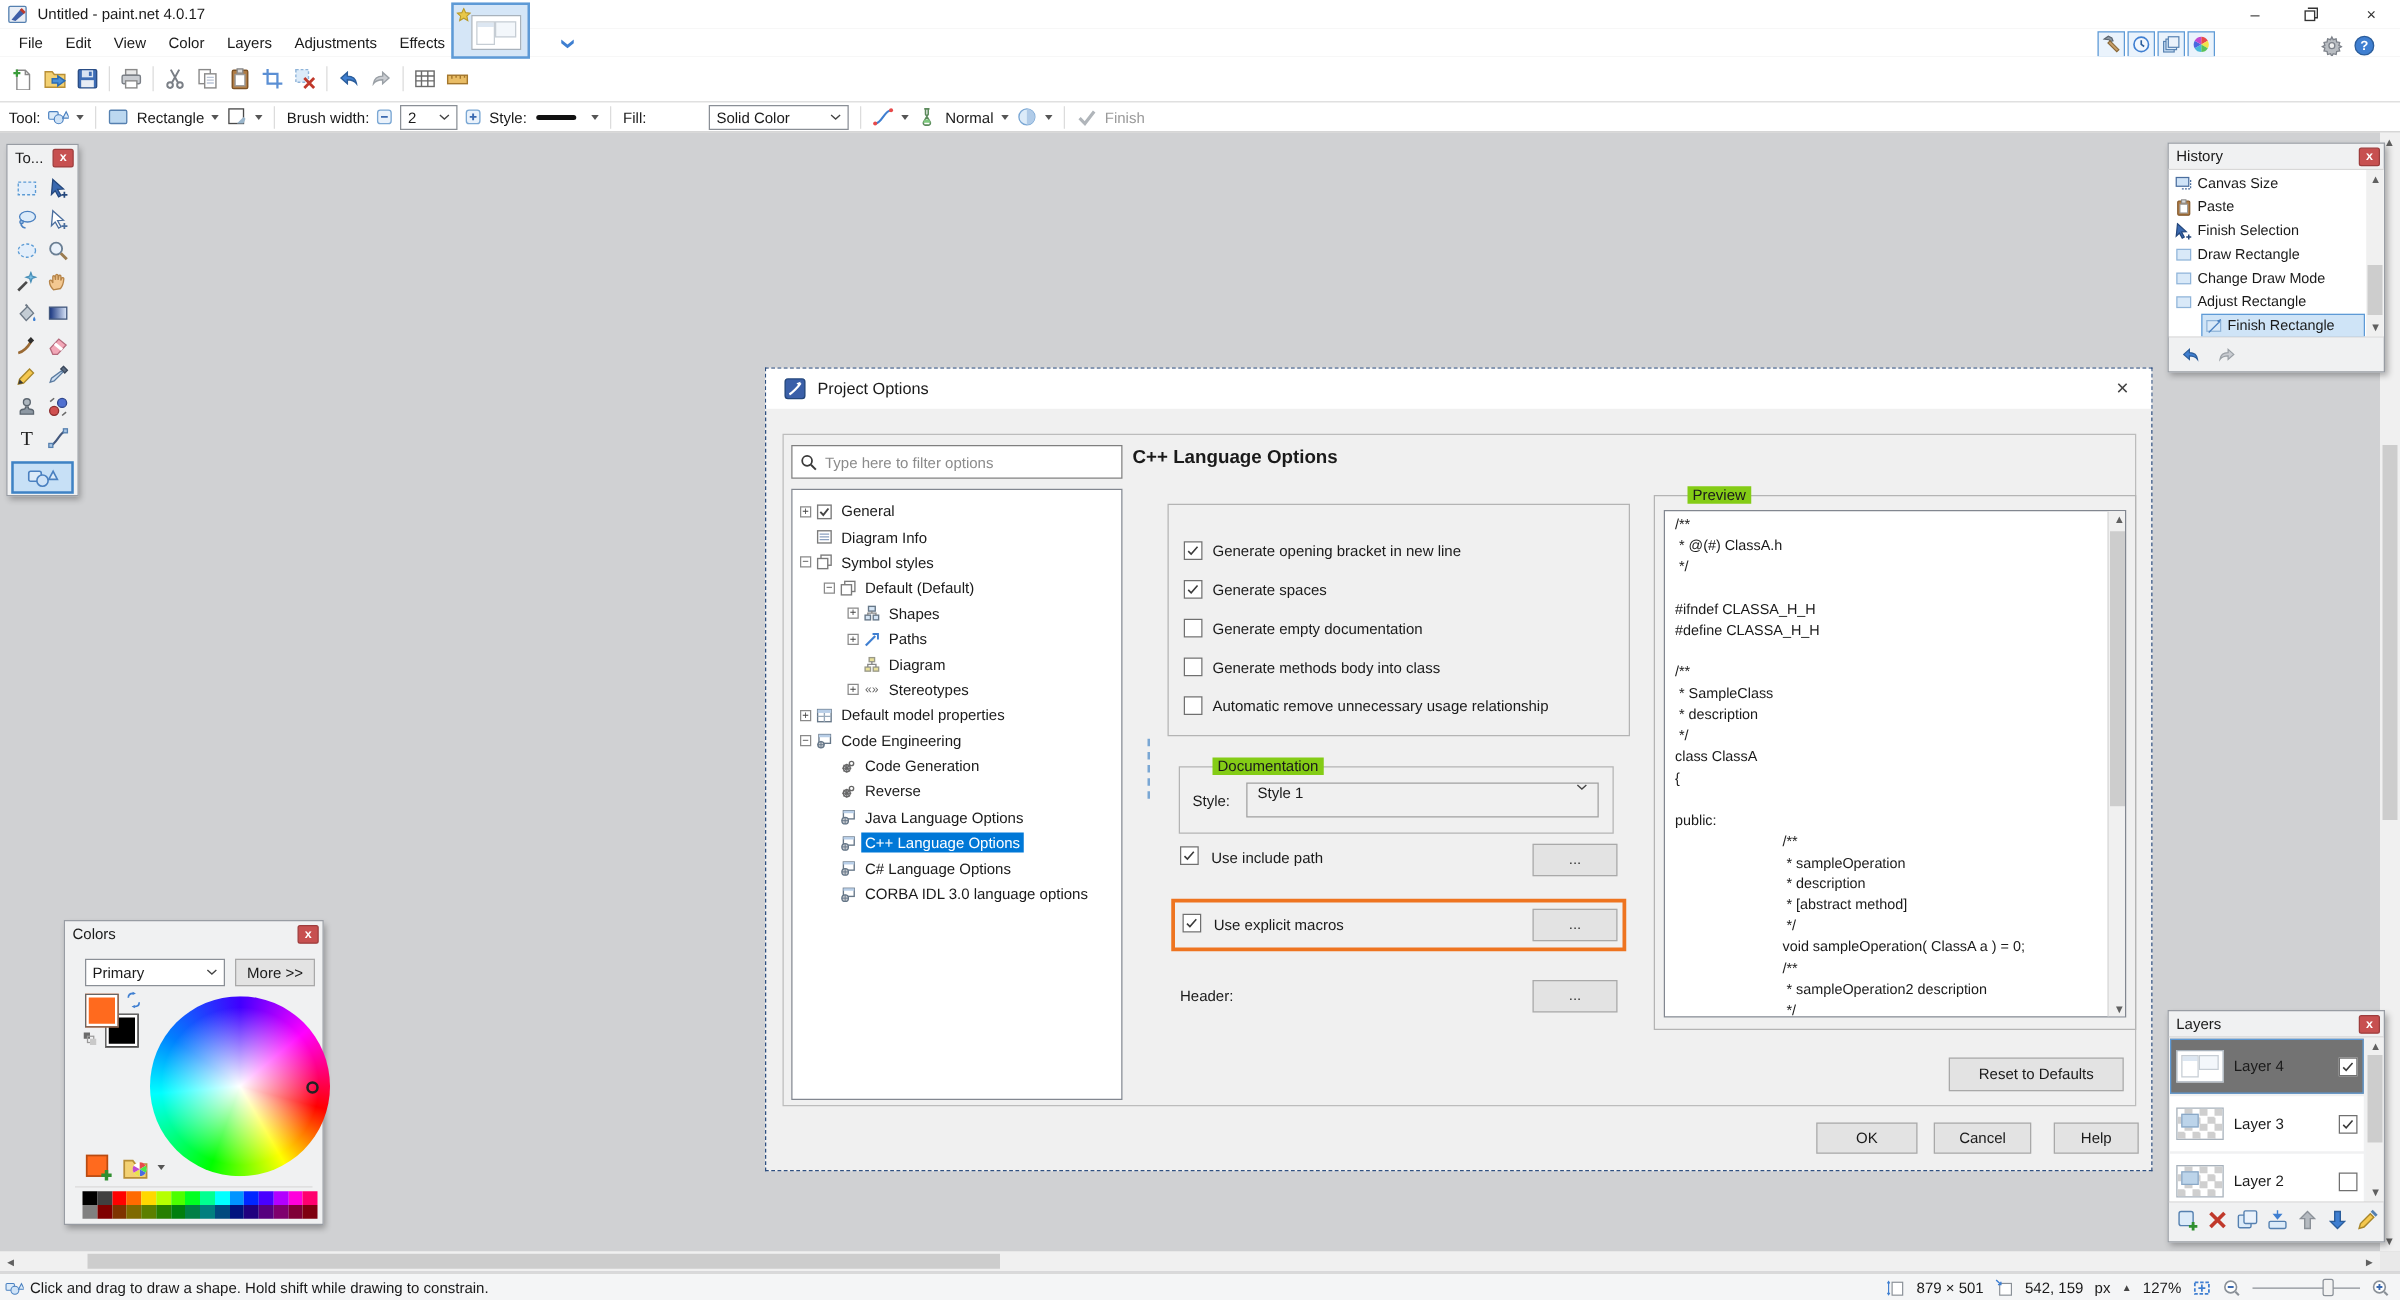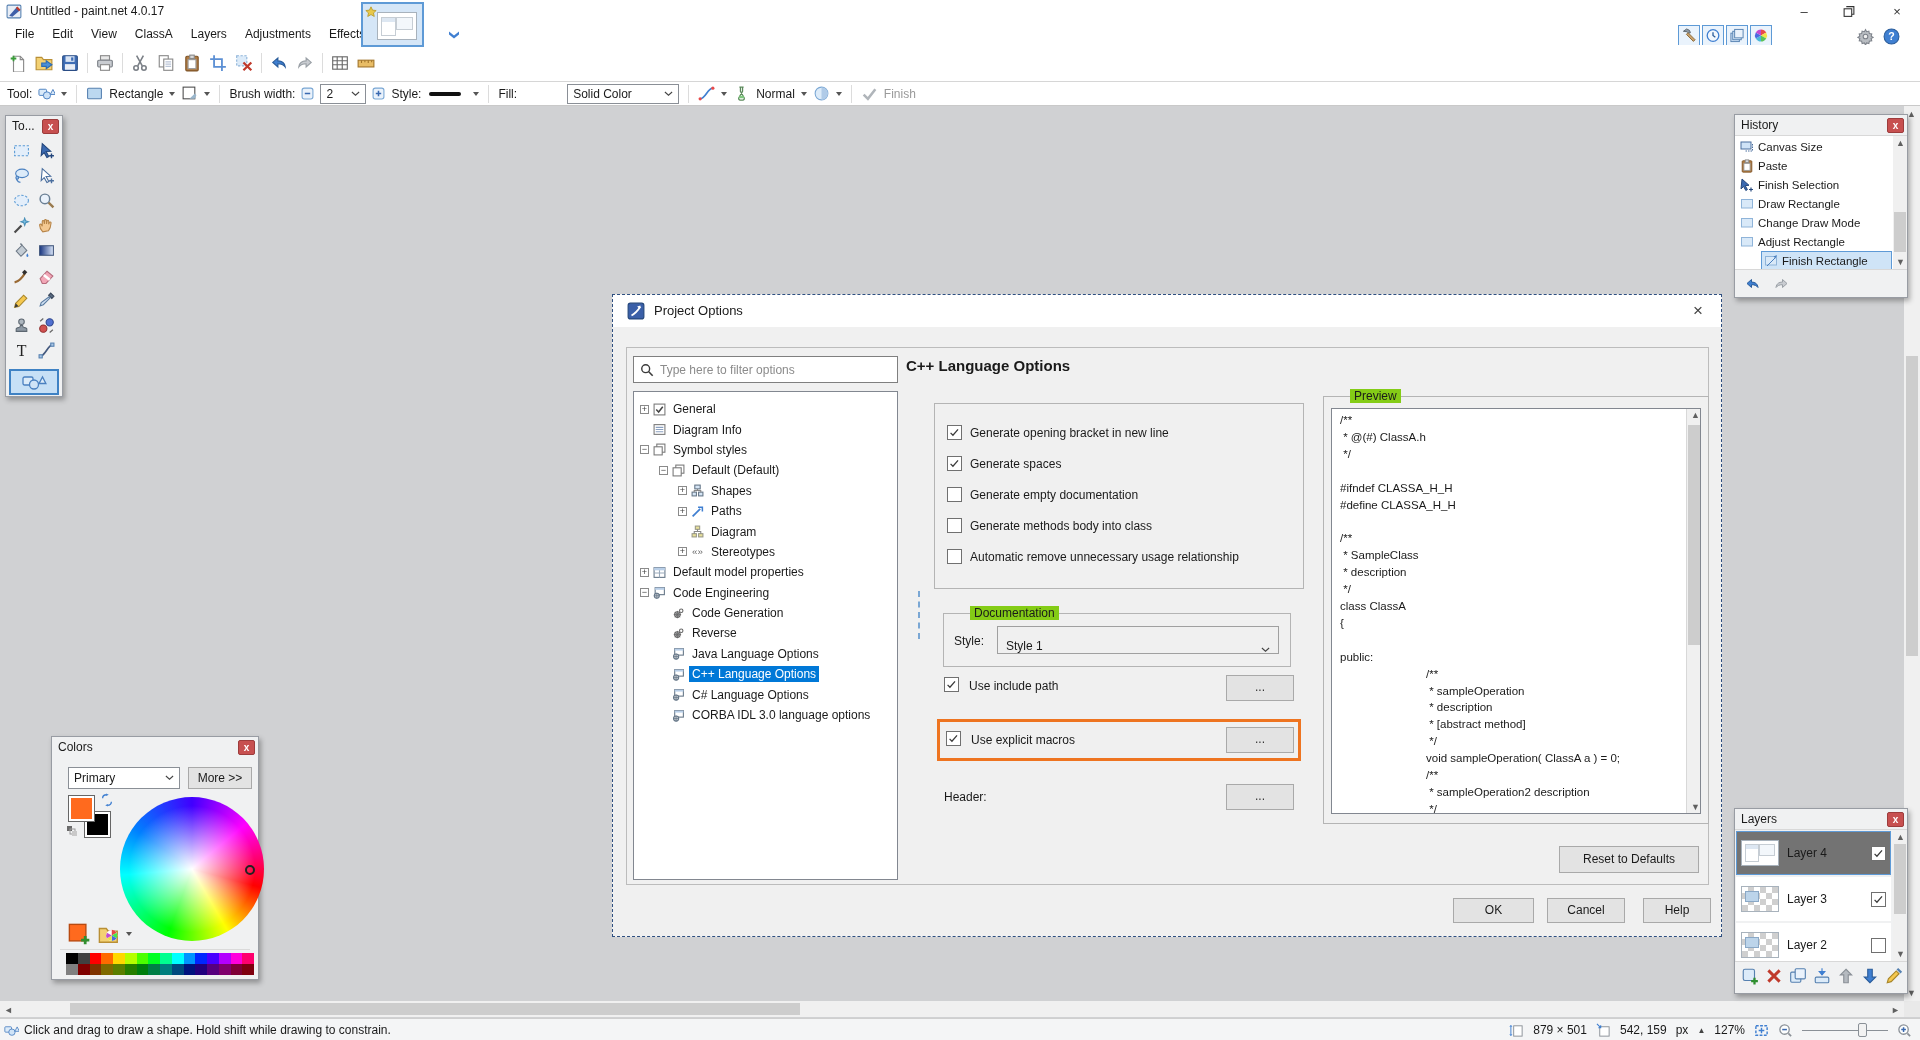--- a/index.html
+++ b/index.html
@@ -118,27 +118,27 @@
   #dlg-tree { position:absolute; left:20px; top:96px; width:265px; height:489px; background:#fff; border:1px solid #828790; padding-top:7px; overflow:hidden; }
   .tree-row { height:20.4px; display:flex; align-items:center; }
   .exp { width:9px; height:9px; border:1px solid #8a8a8a; background:#fff; font-size:9px; line-height:7px; text-align:center; color:#444; flex:0 0 9px; margin-right:4px; }
   .exp.none { border:none; background:transparent; }
   .tic { width:13px; height:13px; flex:0 0 13px; margin-right:4px; }
   .tlabel { padding:1px 3px; white-space:nowrap; }
   .tlabel.sel { background:#0078d7; color:#fff; }
   #dlg-splitter { position:absolute; left:305px; top:296px; height:48px; width:0; border-left:2px dashed #7aa7d4; }
   #dlg-pagetitle { position:absolute; left:293px; top:62px; font-size:15px; font-weight:bold; }
   #dlg-checks { position:absolute; left:321px; top:108px; width:370px; height:186px; border:1px solid #b4b4b4; padding:13px 0 0 12px; }
-  .dcb-row { height:31px; display:flex; align-items:center; gap:8px; }
+  .dcb-row { height:31px; display:flex; align-items:flex-end; gap:8px; }
   .dcb { width:15px; height:15px; border:1px solid #707070; background:#fff; padding:1px; flex:0 0 15px; }
   .groupbox { position:absolute; border:1px solid #b4b4b4; }
   .legend { position:absolute; top:-8px; left:26px; background:#84cc16; padding:0 4px; }
   #doc-group { left:330px; top:318px; width:348px; height:54px; }
   #style-label { position:absolute; left:10px; top:20px; }
-  #style-combo { position:absolute; left:53px; top:12px; width:282px; height:28px; background:#f0f0f0; border:1px solid #a0a0a0; display:flex; align-items:flex-end; padding:0 8px; }
+  #style-combo { position:absolute; left:53px; top:12px; width:282px; height:28px; background:#f0f0f0; border:1px solid #a0a0a0; display:flex; align-items:flex-start; padding:0 8px; }
   #style-combo .chev { margin-left:auto; }
   .dots-btn { position:absolute; width:68px; height:26px; background:#e3e3e3; border:1px solid #a9a9a9; text-align:center; line-height:22px; color:#333; }
   #include-row-cb { position:absolute; left:331px; top:382px; }
   #include-label { position:absolute; left:356px; top:384px; }
   #include-btn { left:613px; top:380px; }
   #macros-box { position:absolute; left:324px; top:424px; width:364px; height:42px; border:3px solid #ee7420; }
   #macros-cb { position:absolute; left:6px; top:9px; }
   #macros-label { position:absolute; left:31px; top:11px; }
   #macros-btn { position:absolute; left:286px; top:5px; }
   #header-label { position:absolute; left:331px; top:495px; }
@@ -176,21 +176,21 @@
         </svg>
       </div>
     <div class="winbtn" style="left:1879px;">×</div>
   </div>
 
   <div id="menubar">
     <div id="menu-list">
         <div class="menu-item">File</div>
         <div class="menu-item">Edit</div>
         <div class="menu-item">View</div>
-        <div class="menu-item">ClassA</div>
+        <div class="menu-item">Color</div>
         <div class="menu-item">Layers</div>
         <div class="menu-item">Adjustments</div>
         <div class="menu-item">Effects</div>
       </div>
     <div id="toggles">
         <div class="toggle">
           <svg viewBox="0 0 16 16">
             <path d="M2 3.5L5.5 1l3 1.5 1 2.5-2 .5L6 4z" fill="#8d98a3" stroke="#5c6670"></path>
             <path d="M7 5l7.5 7.5-1.8 1.8L5.2 6.8z" fill="#c9a06a" stroke="#8a6a3a"></path>
           </svg>

